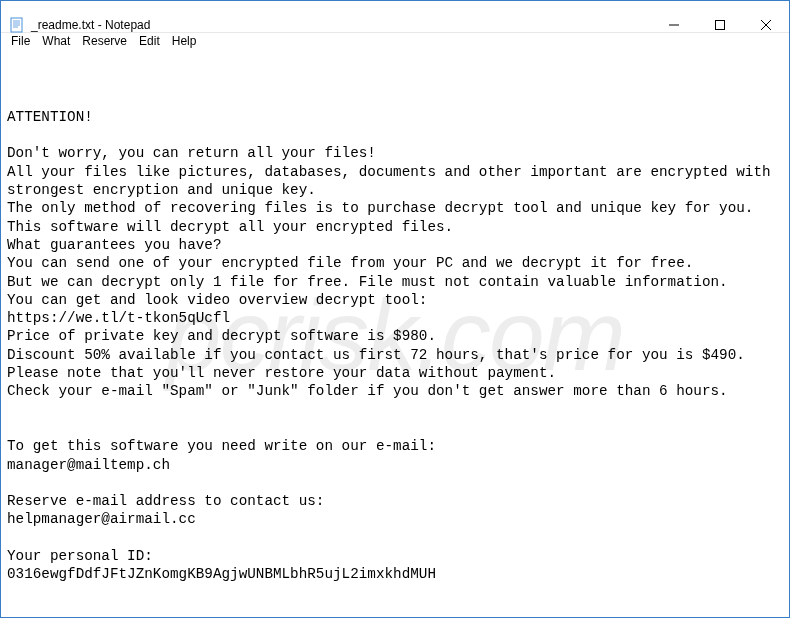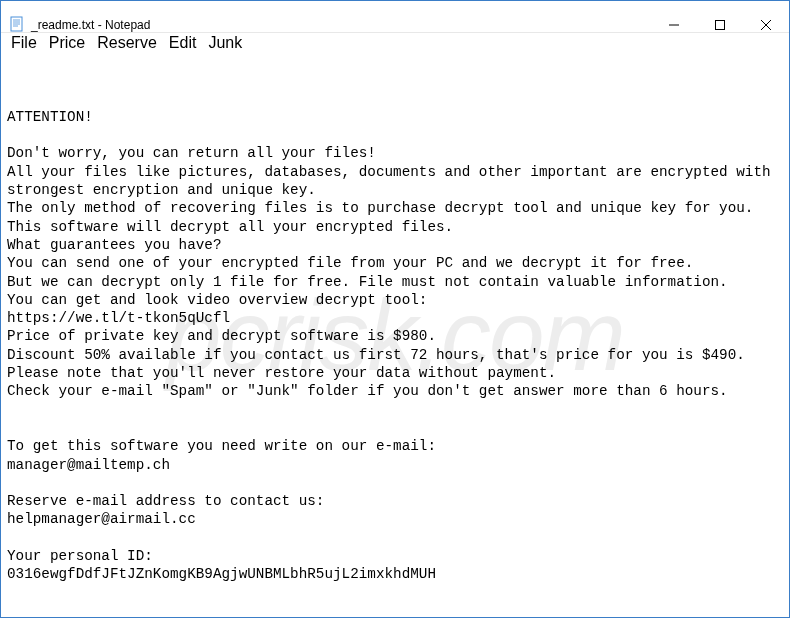--- a/index.html
+++ b/index.html
@@ -15,21 +15,21 @@
       height: 618px;
       background: #ffffff;
       border: 1px solid #3a7dc7;
       display: flex;
       flex-direction: column;
     }
     .titlebar {
       height: 32px;
       background: #ffffff;
       display: flex;
-      align-items: flex-end;
+      align-items: center;
       padding: 16px 0 0 8px;
       border-bottom: 1px solid #e8e8e8;
     }
     .titlebar-icon {
       width: 16px;
       height: 16px;
       margin-right: 6px;
       display: flex;
       align-items: center;
       justify-content: center;
@@ -51,21 +51,21 @@
       justify-content: center;
       cursor: pointer;
       color: #000;
       font-size: 10px;
     }
     .menubar {
       height: 20px;
       background: #ffffff;
       display: flex;
       padding: 0 4px;
-      font-size: 16px;
+      font-size: 12px;
     }
     .menu-item {
       padding: 1px 6px;
       cursor: pointer;
     }
     .content {
       flex: 1;
       padding: 0 6px 4px 6px;
       font-family: Consolas, 'Courier New', monospace;
       font-size: 14.3px;
@@ -126,24 +126,24 @@
         <svg width="10" height="10" viewBox="0 0 10 10">
             <line x1="0" y1="0" x2="10" y2="10" stroke="#000" stroke-width="1"></line>
             <line x1="10" y1="0" x2="0" y2="10" stroke="#000" stroke-width="1"></line>
           </svg>
       </div>
     </div>
   </div>
 
   <div class="menubar">
     <span class="menu-item">File</span>
-    <span class="menu-item">Price</span>
+    <span class="menu-item">What</span>
     <span class="menu-item">Reserve</span>
     <span class="menu-item">Edit</span>
-    <span class="menu-item">Junk</span>
+    <span class="menu-item">Help</span>
   </div>
 
   <div class="content">
     <div class="watermark">pcrisk.com</div>
     <div class="content-text">ATTENTION!
 
 Don't worry, you can return all your files!
 All your files like pictures, databases, documents and other important are encrypted with strongest encryption and unique key.
 The only method of recovering files is to purchase decrypt tool and unique key for you.
 This software will decrypt all your encrypted files.

